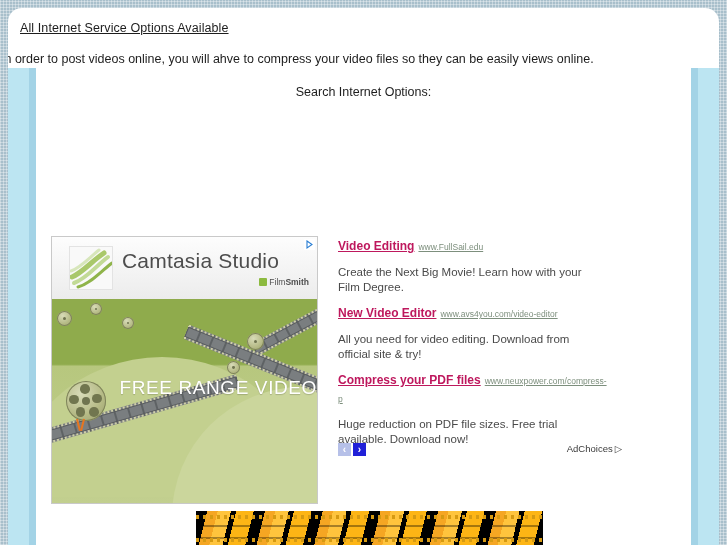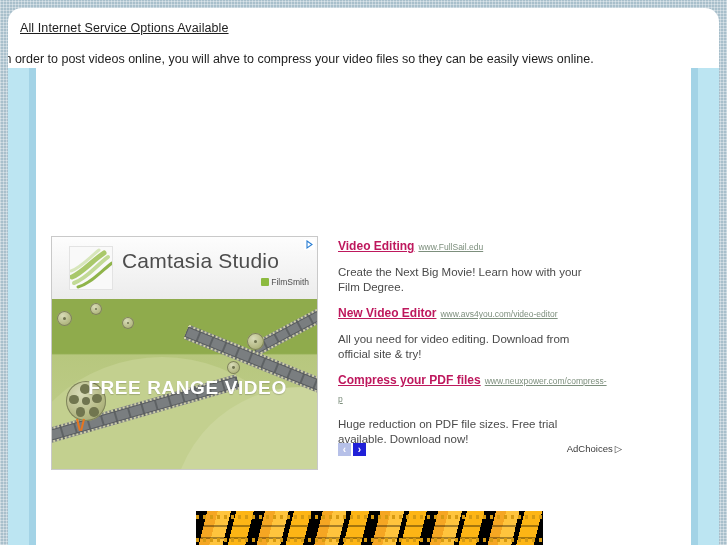--- a/index.html
+++ b/index.html
@@ -128,21 +128,21 @@
     width: 625px;
     height: 240px;
   }
 
   
   #ad-creative {
     position: absolute;
     left: 0;
     top: 8px;
     width: 267px;
-    height: 234px;
+    height: 268px;
     border: 1px solid #c9c9c9;
     background: #fca5a5;
     overflow: hidden;
   }
   #ad-creative-top {
     position: absolute;
     left: 0; top: 0; right: 0;
     height: 62px;
     background: linear-gradient(#fdfdfd, #ececec);
   }
@@ -168,21 +168,21 @@
     white-space: nowrap;
   }
   #brand-sub {
     position: absolute;
     right: 8px;
     top: 40px;
     font-size: 8.5px;
     color: #4f4f4f;
     white-space: nowrap;
   }
-  #brand-sub .bold { font-weight: normal; margin-top: 14px; }
+  #brand-sub .bold { font-weight: bold; margin-top: 14px; }
   #brand-sub .mark {
     display: inline-block;
     width: 8px; height: 8px;
     background: #8cba3f;
     margin-right: 2px;
     vertical-align: -1px;
     border-radius: 1px;
   }
   #ad-scene {
     position: absolute;
@@ -262,23 +262,23 @@
   #legs-big { left: 24px; top: 120px; }
   #reel-s1 { left: 5px;  top: 12px; width: 15px; height: 15px; }
   #reel-s2 { left: 38px; top: 4px;  width: 12px; height: 12px; }
   #reel-s3 { left: 70px; top: 18px; width: 12px; height: 12px; }
   #reel-s4 { left: 195px;top: 34px; width: 17px; height: 17px; }
   #reel-s5 { left: 175px;top: 62px; width: 13px; height: 13px; }
   #ad-headline {
     position: absolute;
     left: 6px; right: 0;
     top: 78px;
-    text-align: center;
+    text-align: right;
     font-size: 19px;
-    font-weight: bold;
+    font-weight: normal;
     color: #ffffff;
     letter-spacing: 0.6px;
     text-shadow: 0 1px 1px rgba(0,0,0,0.18);
     z-index: 5;
   }
   #adchoices-corner {
     position: absolute;
     right: 2px;
     top: 2px;
     z-index: 9;
@@ -393,20 +393,21 @@
     <div class="edge"></div>
   </div>
 
   <div id="content">
 
     <a id="site-title" href="#">All Internet Service Options Available</a>
 
     <div id="intro-text">In order to post videos online, you will ahve to compress your video files so they can be easily views online.</div>
 
     <div id="search-block">
+      <span id="search-label">Search Internet Options:</span>
     </div>
 
     <div id="ad-block">
 
       <div id="ad-creative">
 
         <div id="adchoices-corner">
           <svg width="11" height="11" viewBox="0 0 11 11" aria-hidden="true">
             <rect x="0" y="0" width="11" height="11" fill="#ffffff"></rect>
             <path d="M3 2 L8 5.5 L3 9 Z" fill="none" stroke="#2b7fd4" stroke-width="1.1"></path>

